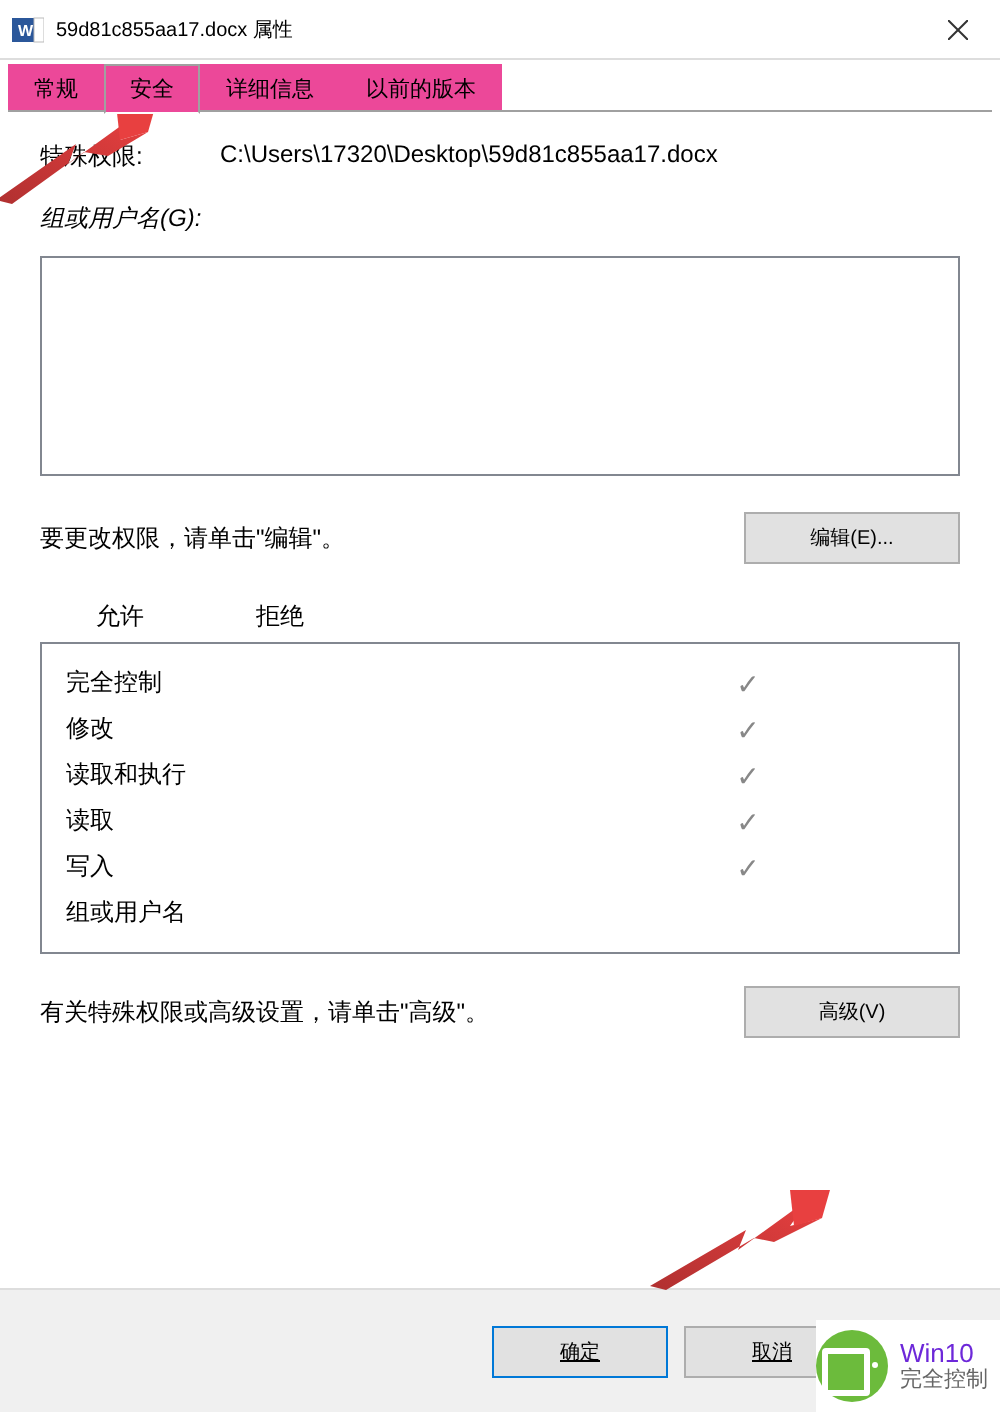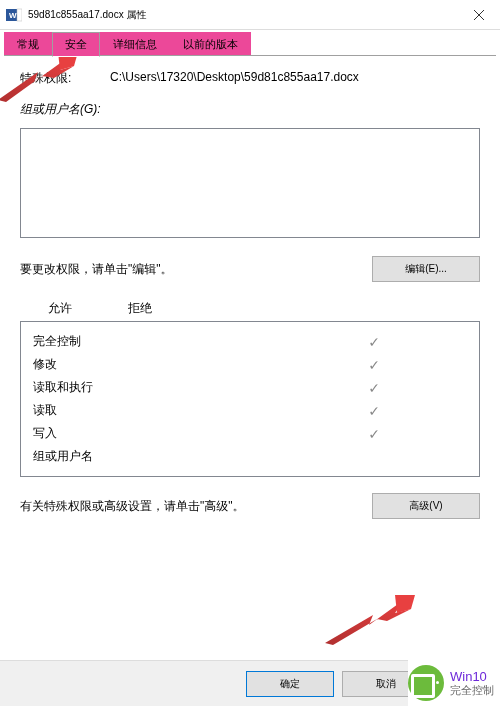--- a/index.html
+++ b/index.html
@@ -123,28 +123,29 @@
     .adv-row {
       display: flex;
       align-items: center;
       margin-bottom: 10px;
     }
     .adv-hint { flex: 1; }
 
     .btn-strip {
       position: absolute;
       left: 0; right: 0; bottom: 0;
-      height: 46px;
+      height: 62px;
       background: #f0f0f0;
       border-top: 1px solid #ddd;
       display: flex;
       align-items: center;
       justify-content: flex-end;
       gap: 8px;
       padding-right: 70px;
+      text-decoration: underline;
     }
     .btn-strip .win-btn { min-width: 88px; }
     .btn-strip .win-btn.default { border-color: #0078d7; }
 
     
     .arrow {
       position: absolute;
       pointer-events: none;
     }
 

